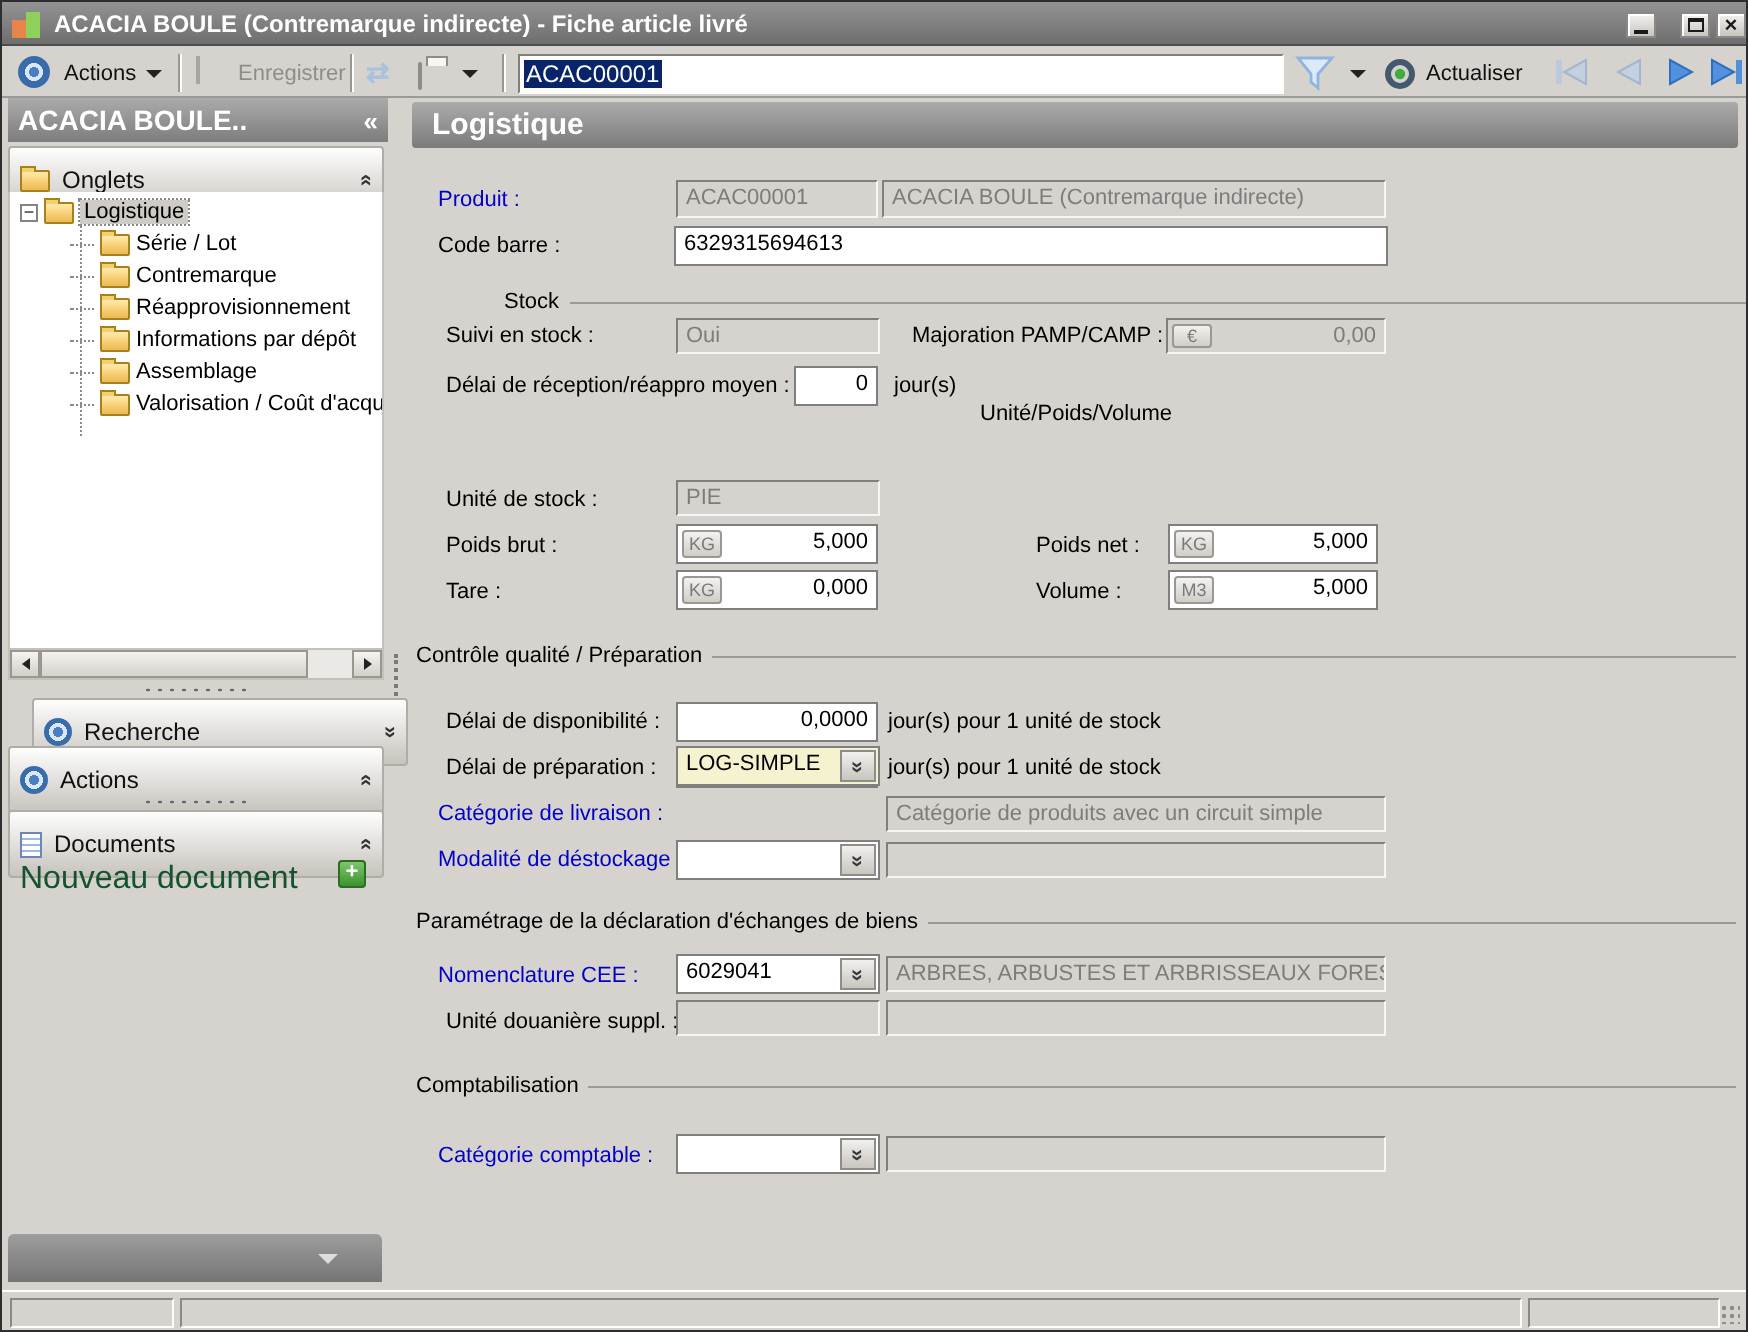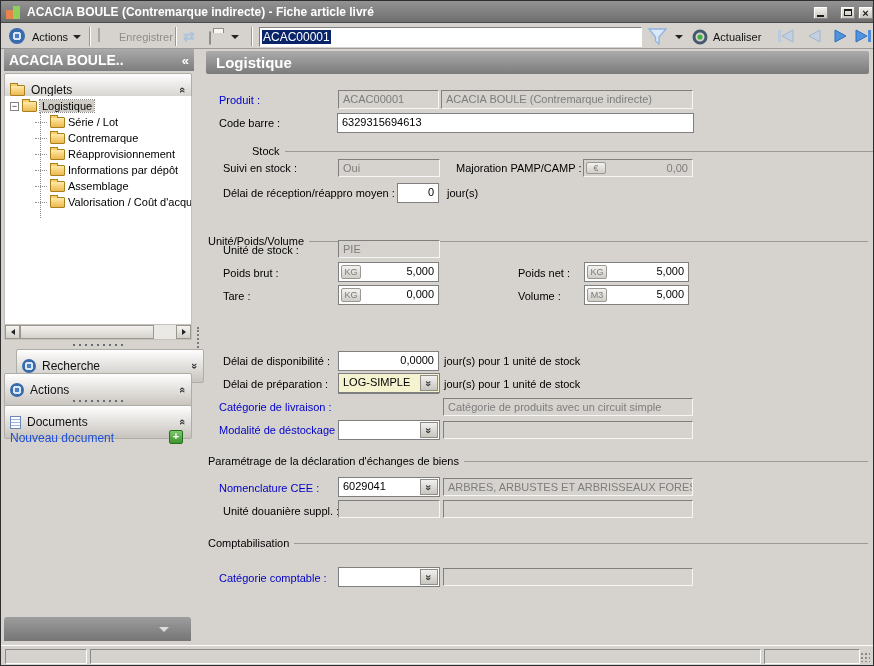--- a/index.html
+++ b/index.html
@@ -77,21 +77,21 @@
   display:flex; align-items:center; justify-content:center; flex:none; }
 .sbtn.right { margin-left:auto; }
 .tri-l { width:0; height:0; border-top:3px solid transparent; border-bottom:3px solid transparent; border-right:4px solid #222; }
 .tri-r { width:0; height:0; border-top:3px solid transparent; border-bottom:3px solid transparent; border-left:4px solid #222; }
 .thumb { width:134px; background:linear-gradient(#f3f2f0,#d6d2cc); border:1px solid #9a978f; }
 .dots { position:absolute; width:56px; height:4px; left:70px;
   background-image:radial-gradient(#6b6b6b 1px, transparent 1.2px); background-size:6px 4px; }
 .vgrip { position:absolute; left:196px; top:326px; height:44px; border-left:2px dotted #7a7a7a; }
 .docicon { width:11px; height:13px; border:1px solid #6b86b8;
   background:repeating-linear-gradient(180deg,#fff 0 2px,#9db8e0 2px 3px); flex:none; }
-.newdoc { position:absolute; left:9px; top:430px; color:#1d4ed8; font-size:12px; }
+.newdoc { position:absolute; left:9px; top:430px; color:#14532d; font-size:16px; }
 .plusbtn { position:absolute; left:168px; top:429px; width:14px; height:14px;
   background:linear-gradient(#7cc86a,#3e9230); border:1px solid #2a6e1f; border-radius:2px;
   color:#fff; font-weight:bold; font-size:11px; line-height:11px; text-align:center; }
 .sidefoot { position:absolute; left:3px; top:616px; width:187px; height:24px;
   background:linear-gradient(#9d9d9d,#757575); border-radius:3px 3px 0 0; }
 .sidefoot .dd { position:absolute; right:22px; top:10px; width:0; height:0;
   border-left:5px solid transparent; border-right:5px solid transparent; border-top:5px solid #dcdcdc; }
 
 
 .main-title { position:absolute; left:205px; top:50px; width:663px; height:23px;
@@ -287,21 +287,21 @@
   <div class="fld" style="left:337px; top:158px; width:102px; height:18px;">Oui</div>
   <span class="lbl" style="left:455px; top:161px;">Majoration PAMP/CAMP :</span>
   <div class="fld num hasunit" style="left:582px; top:158px; width:110px; height:18px;">
     <span class="ubtn">€</span>
     <span>0,00</span>
   </div>
   <span class="lbl" style="left:222px; top:186px;">Délai de réception/réappro moyen :</span>
   <div class="wfld num" style="left:396px; top:182px; width:42px; height:20px;">0</div>
   <span class="lbl" style="left:446px; top:186px;">jour(s)</span>
 
-  <div class="legend" style="top:234px;">
+  <div class="legend" style="top:200px;flex-direction:column;">
     <span>Unité/Poids/Volume</span>
       <span class="line"></span>
   </div>
   <span class="lbl" style="left:222px; top:243px;">Unité de stock :</span>
   <div class="fld" style="left:337px; top:239px; width:102px; height:18px;">PIE</div>
   <span class="lbl" style="left:222px; top:266px;">Poids brut :</span>
   <div class="wfld num hasunit" style="left:337px; top:261px; width:101px; height:20px;">
     <span class="ubtn">KG</span>
     <span>5,000</span>
   </div>
@@ -314,20 +314,24 @@
   <div class="wfld num hasunit" style="left:337px; top:284px; width:101px; height:20px;">
     <span class="ubtn">KG</span>
     <span>0,000</span>
   </div>
   <span class="lbl" style="left:517px; top:289px;">Volume :</span>
   <div class="wfld num hasunit" style="left:583px; top:284px; width:105px; height:20px;">
     <span class="ubtn">M3</span>
     <span>5,000</span>
   </div>
 
+  <div class="legend" style="top:321px;">
+    <span>Contrôle qualité / Préparation</span>
+      <span class="line"></span>
+  </div>
   <span class="lbl" style="left:222px; top:354px;">Délai de disponibilité :</span>
   <div class="wfld num" style="left:337px; top:350px; width:101px; height:20px;">0,0000</div>
   <span class="lbl" style="left:443px; top:354px;">jour(s) pour 1 unité de stock</span>
   <span class="lbl" style="left:222px; top:377px;">Délai de préparation :</span>
   <div class="wfld num" style="left:337px; top:373px; width:101px; height:20px;">0,0000</div>
   <span class="lbl" style="left:443px; top:377px;">jour(s) pour 1 unité de stock</span>
 
   <span class="lbl blue" style="left:218px; top:400px;">Catégorie de livraison :</span>
   <div class="combo yellow" style="left:337px; top:372px; width:102px; height:20px;">
     <span>LOG-SIMPLE</span>

